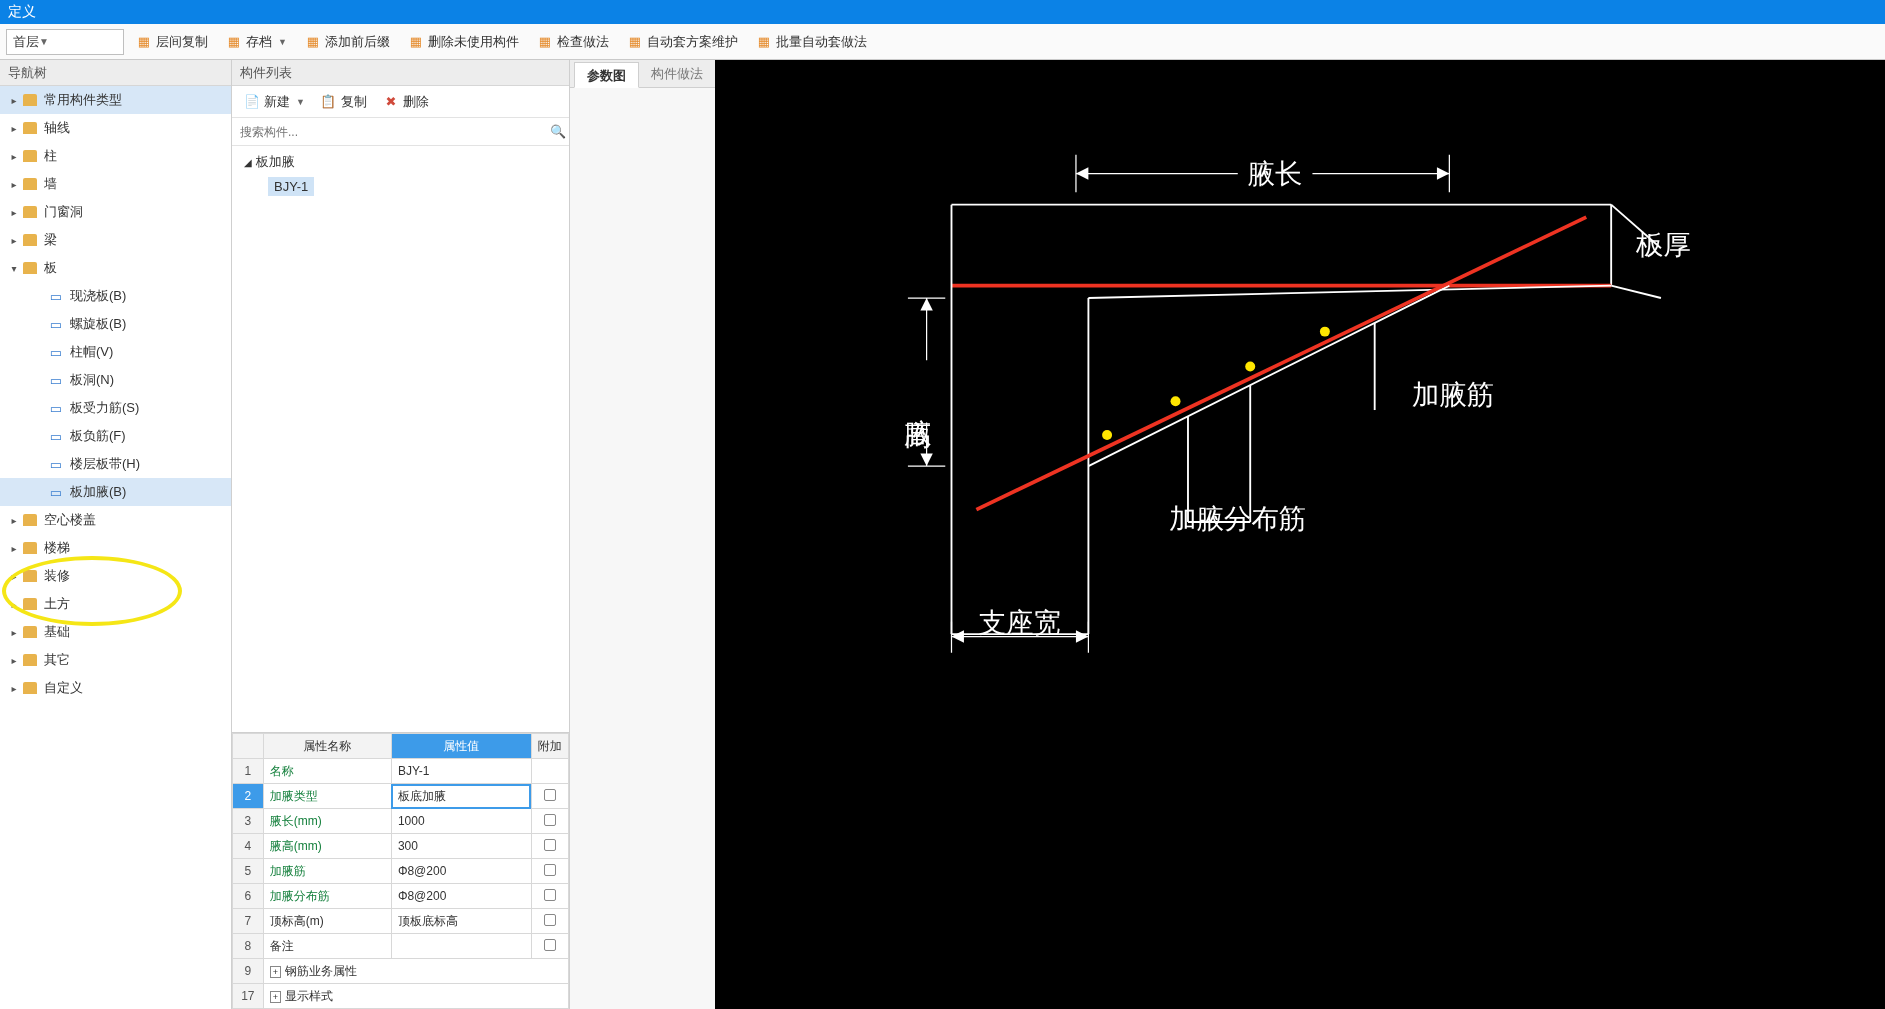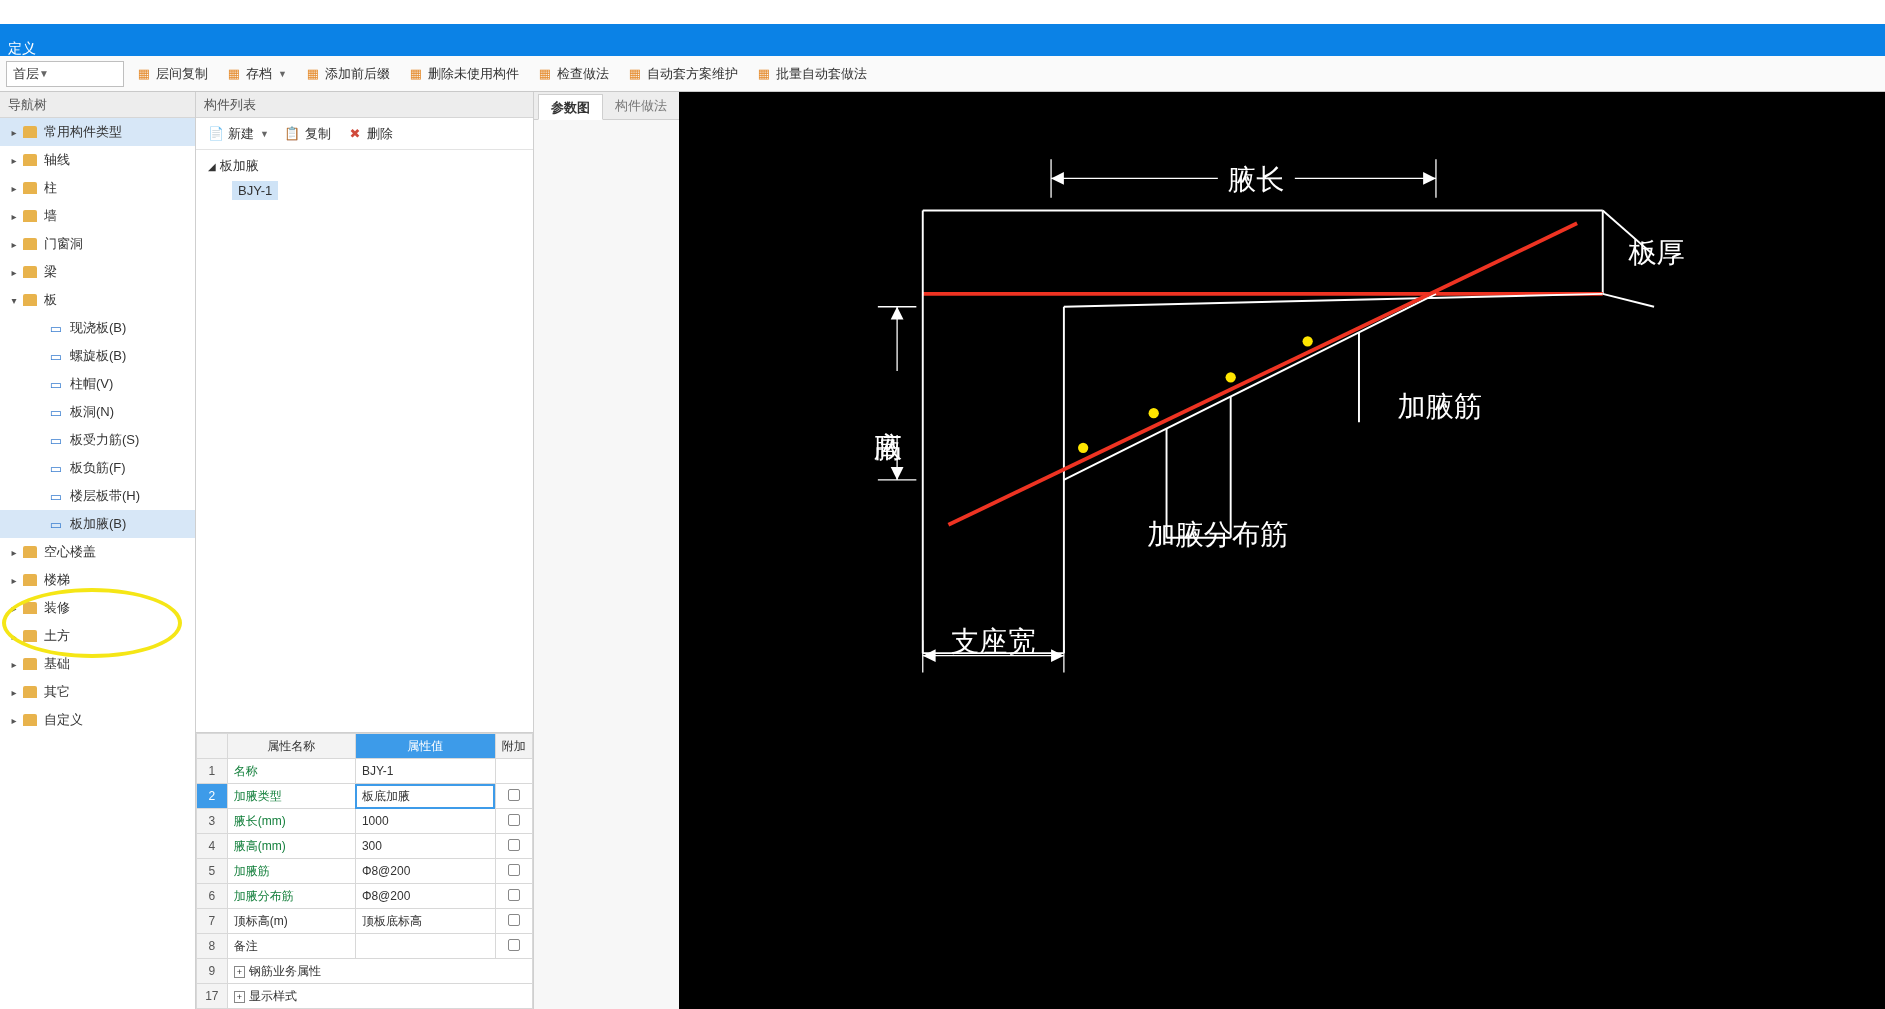--- a/index.html
+++ b/index.html
@@ -1,29 +1,29 @@
 <!DOCTYPE html>
 <html><head>
 <meta charset="utf-8">
 <style>
 * { box-sizing: border-box; margin: 0; padding: 0; font-family: "Microsoft YaHei", Arial, sans-serif; }
 html, body { width: 100%; height: 100%; overflow: hidden; }
 body { font-size: 13px; color: #333; background: #fff; display: flex; flex-direction: column; }
 
-.title-bar { height: 24px; background: #0b82e6; color: #fff; display: flex; padding: 16px 8px; font-size: 14px; margin-top: 24px; }
+.title-bar { height: 24px; background: #0b82e6; color: #fff; display: flex; align-items: center; padding: 8px 8px; font-size: 14px; }
 
 .toolbar { height: 36px; border-bottom: 1px solid #c9c9c9; display: flex; align-items: center; padding: 4px 6px; gap: 6px; background: #fafafa; }
 .floor-select { width: 118px; height: 26px; border: 1px solid #bfbfbf; padding: 2px 6px; display: flex; align-items: center; justify-content: flex-start; background: #fff; }
 .floor-select .dd { font-size: 10px; color: #666; }
 .tool-btn { display: flex; align-items: center; gap: 4px; height: 26px; padding: 0 6px; cursor: pointer; white-space: nowrap; }
 .tool-btn .ic { width: 16px; height: 16px; display: inline-flex; align-items: center; justify-content: center; }
 
 .main { flex: 1; display: flex; min-height: 0; }
 
-.nav-panel { width: 196px; border-right: 1px solid #cfcfcf; display: flex; flex-direction: column; background: #f7f7f7; }
+.nav-panel { width: 232px; border-right: 1px solid #cfcfcf; display: flex; flex-direction: column; background: #f7f7f7; }
 .panel-header { height: 26px; line-height: 26px; padding: 0 8px; background: #ededed; border-bottom: 1px solid #d6d6d6; font-size: 13px; color: #555; }
 .nav-tree { flex: 1; overflow: auto; background: #fff; }
 .tree-item { display: flex; align-items: center; height: 28px; padding-left: 8px; cursor: pointer; position: relative; }
 .tree-item.child { padding-left: 48px; }
 .tree-item .exp { width: 12px; text-align: center; font-size: 10px; color: #555; margin-right: 2px; }
 .tree-item .ic { width: 16px; height: 16px; margin-right: 6px; display: inline-flex; align-items: center; justify-content: center; }
 .tree-item.selected { background: #d7e7f7; }
 .tree-item.hl-sel { background: #d7e7f7; }
 .yellow-ring { position: absolute; left: 2px; top: 470px; width: 180px; height: 70px; border: 4px solid #f5e616; border-radius: 50%; pointer-events: none; z-index: 5; }
 
@@ -265,20 +265,24 @@
       </div>
       <div class="tool-btn">
         <span class="ic ic-blue">📋</span>
         <span>复制</span>
       </div>
       <div class="tool-btn">
         <span class="ic ic-red">✖</span>
         <span>删除</span>
       </div>
     </div>
+    <div class="search-box">
+      <input placeholder="搜索构件..." style="">
+      <span class="sic">🔍</span>
+    </div>
     <div class="comp-tree">
       <div class="ct-item">
         <span style="font-size:10px;margin-right:4px;">◢</span>
         <span>板加腋</span>
       </div>
       <div class="ct-item ct-sub">
         <span class="ct-sel" style="padding:2px 6px;">BJY-1</span>
       </div>
     </div>
     <table class="prop-table">

